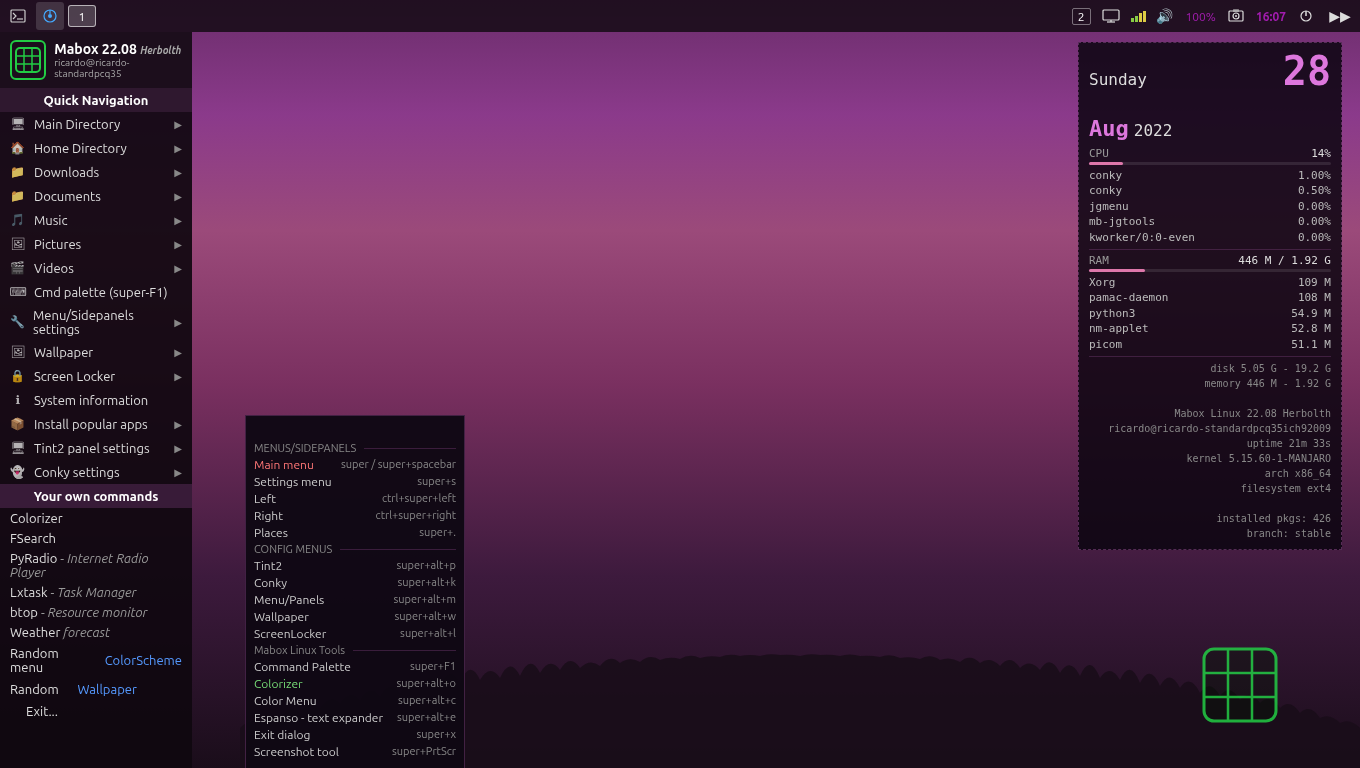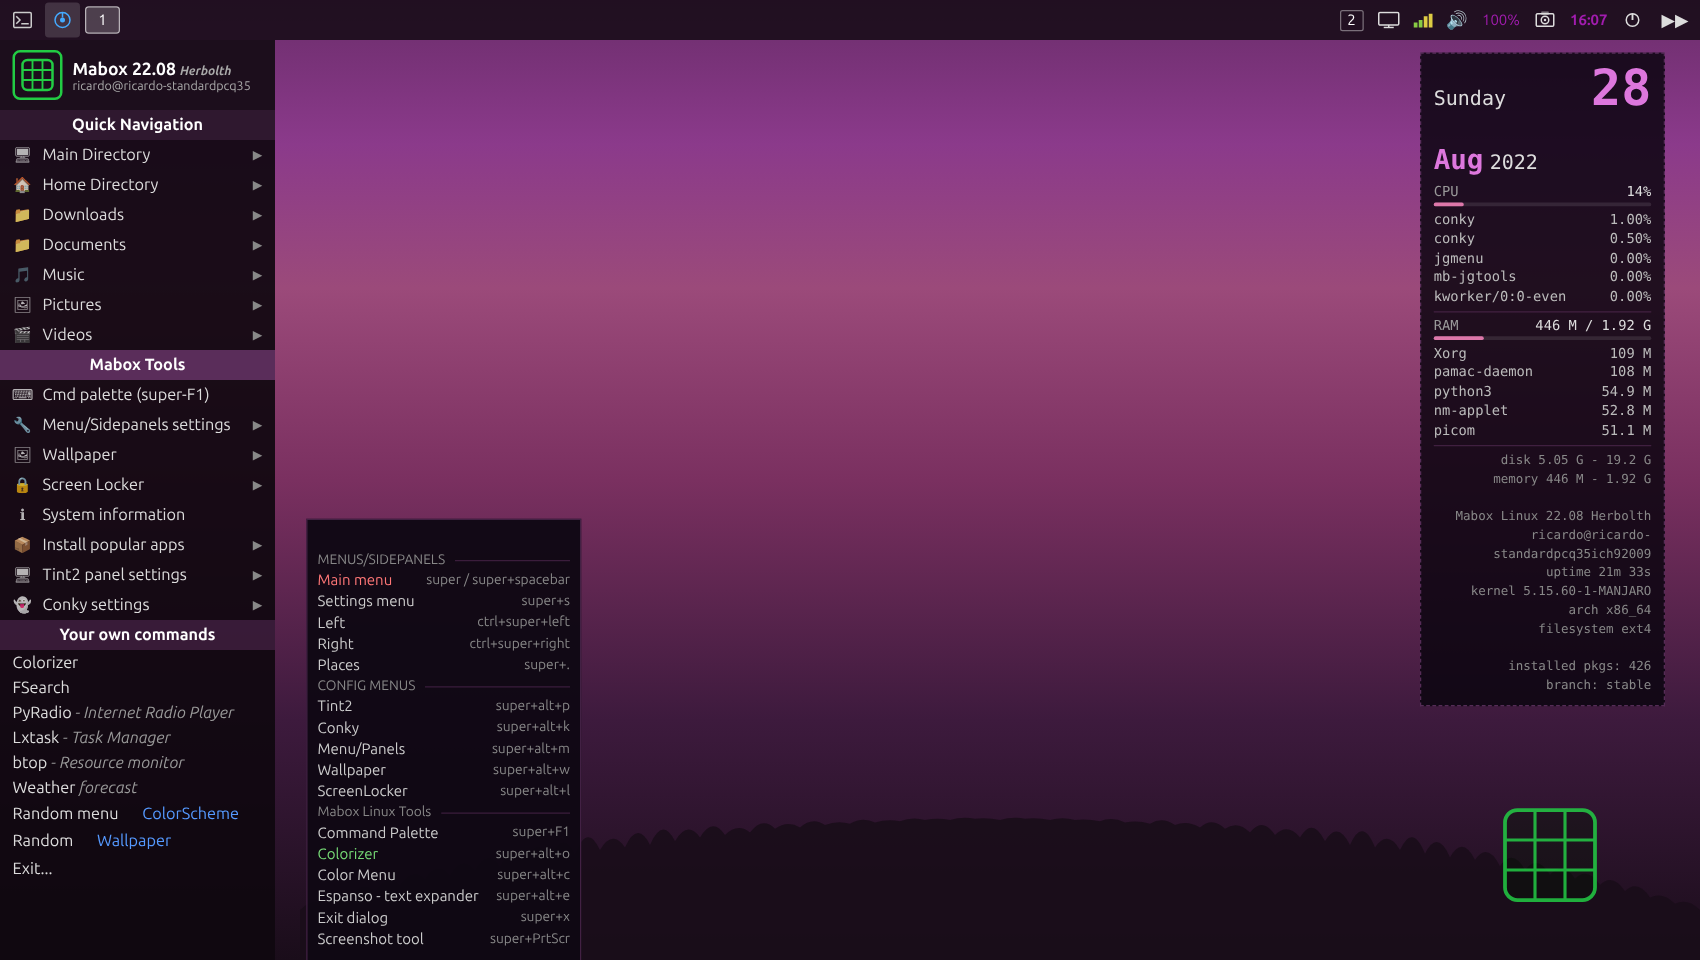--- a/index.html
+++ b/index.html
@@ -74,21 +74,21 @@
       border: 1px solid rgba(255,255,255,0.4);
       padding: 1px 5px;
       border-radius: 2px;
     }
 
     
     .sidebar {
       position: absolute;
       top: 32px;
       left: 0;
-      width: 220px;
+      width: 192px;
       bottom: 0;
       background: rgba(15,8,15,0.92);
       color: white;
       font-size: 13px;
       overflow-y: auto;
       z-index: 50;
     }
     .sidebar::-webkit-scrollbar { width: 4px; }
     .sidebar::-webkit-scrollbar-track { background: transparent; }
     .sidebar::-webkit-scrollbar-thumb { background: rgba(255,255,255,0.2); }
@@ -188,21 +188,21 @@
 
     .command-item {
       padding: 3px 10px;
       cursor: pointer;
       color: #ddd;
       font-size: 13px;
     }
     .command-item span.italic-gray { color: #999; font-style: italic; }
 
     .exit-item {
-      padding: 4px 10px;
+      padding: 4px 26px;
       cursor: pointer;
       color: #ddd;
       font-size: 13px;
     }
 
     
     .context-menu {
       position: absolute;
       top: 415px;
       left: 245px;
@@ -239,22 +239,22 @@
     }
     .ctx-item .ctx-label { color: #ccc; }
     .ctx-item .ctx-shortcut { color: #888; font-size: 11px; }
     .ctx-item .ctx-label.accent { color: #ff7777; }
     .ctx-item .ctx-label.green { color: #77dd77; }
 
     
     .sysinfo-widget {
       position: absolute;
       top: 42px;
-      right: 28px;
-      width: 196px;
+      right: 18px;
+      width: 264px;
       background: rgba(10,5,15,0.85);
       border: 1px dashed rgba(150,80,150,0.5);
       color: #ccc;
       font-size: 11px;
       padding: 8px 10px;
       z-index: 40;
       font-family: monospace;
     }
     .sysinfo-date-row {
       display: flex;
@@ -472,21 +472,20 @@
     <span class="chevron">▶</span>
   </div>
   <div class="menu-item">
     <div class="menu-item-left">
       <span class="menu-icon">🎬</span>
       <span>Videos</span>
     </div>
     <span class="chevron">▶</span>
   </div>
 
-  <div class="tools-header">Mabox Tools</div>
 
   <div class="menu-item">
     <div class="menu-item-left">
       <span class="menu-icon">⌨</span>
       <span>Cmd palette (super-F1)</span>
     </div>
   </div>
   <div class="menu-item">
     <div class="menu-item-left">
       <span class="menu-icon">🔧</span>

